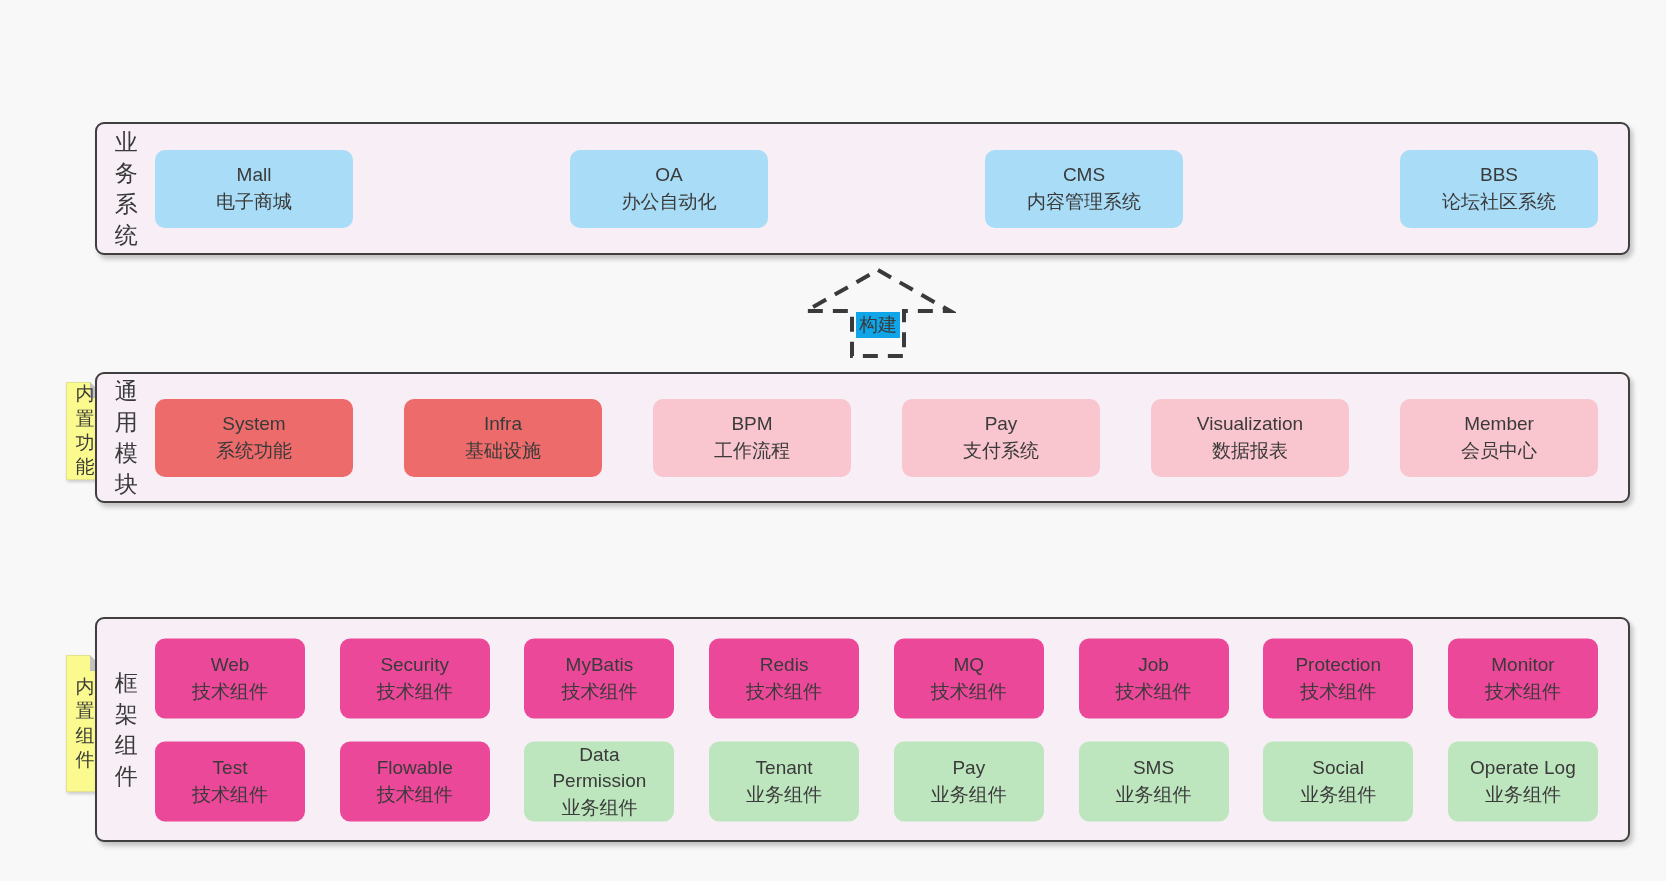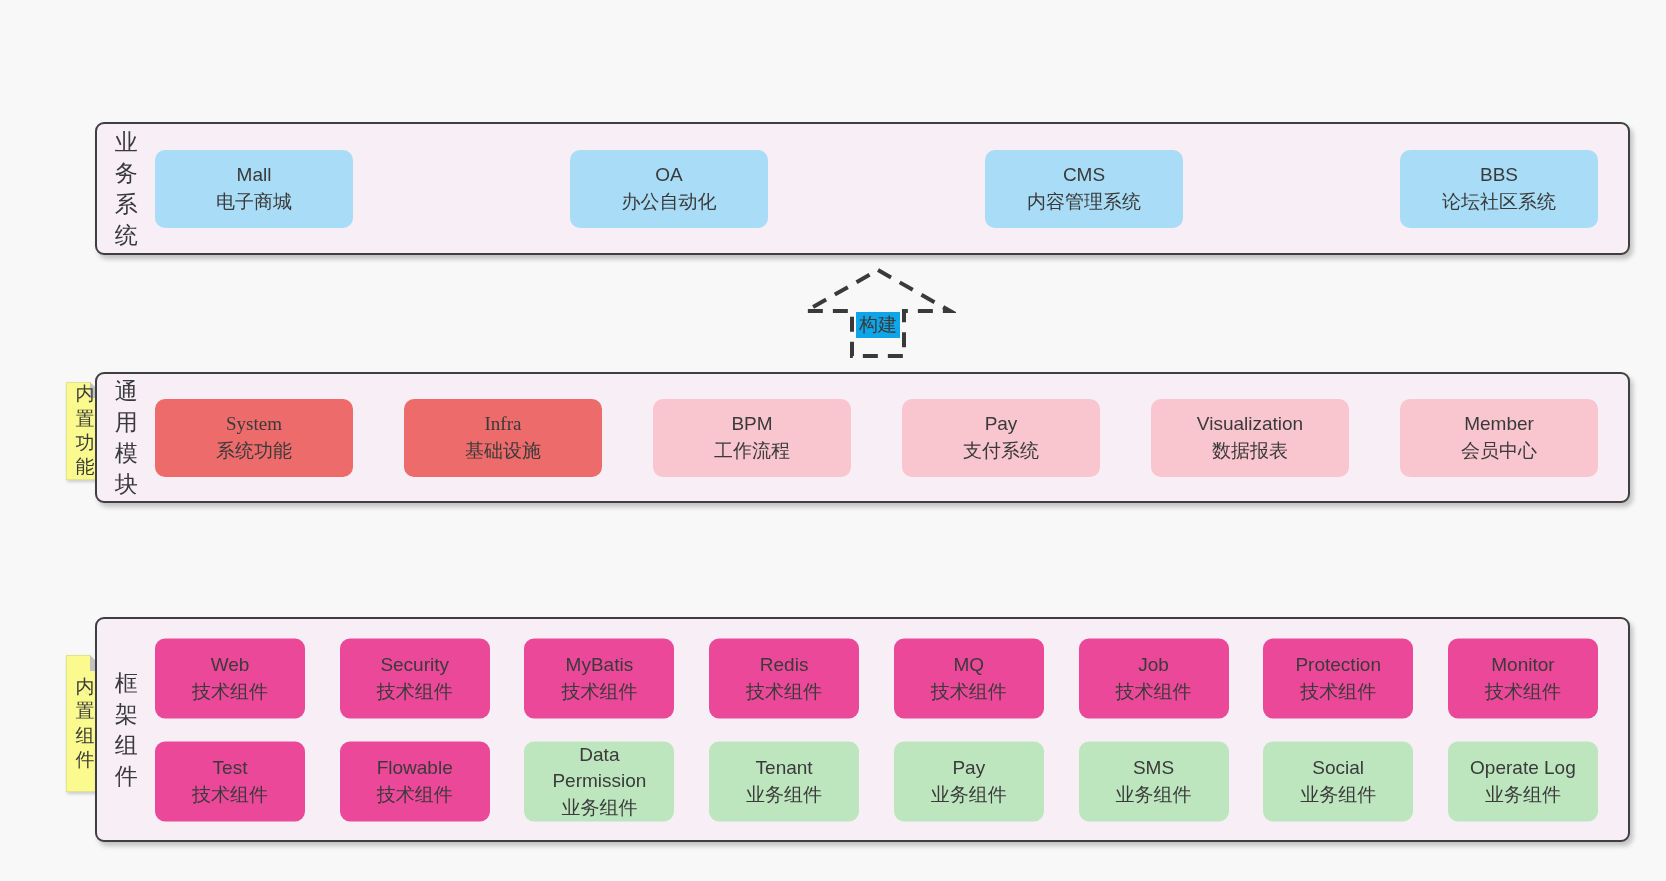--- a/index.html
+++ b/index.html
@@ -21,21 +21,21 @@
   .rowwrap{position:absolute;left:58px;right:30px;top:50%;transform:translateY(-50%);}
   .row{display:flex;justify-content:space-between;}
   .rows{display:flex;flex-direction:column;gap:23px;}
 
   .box{display:flex;flex-direction:column;justify-content:center;align-items:center;
        border-radius:10px;font-size:19px;line-height:1.4;text-align:center;
        padding:2px 8px;box-sizing:border-box;}
   .cols6 .box{width:198px;height:78px;}
   .cols8 .box{width:150px;height:80px;}
   .blue{background:#a9dcf6;}
-  .red{background:#ee6b6b;font-family:Liberation Serif, serif;}
+  .red{background:#ee6b6b;}
   .pink{background:#f9c5ce;}
   .green{background:#ec4899;}
   .lightgreen{background:#bde6be;}
 
   
   .sticky{position:absolute;left:66px;width:38px;background:#fafa8e;
           border:1px solid #e3e38d;box-shadow:1px 2px 3px rgba(0,0,0,0.18);
           display:flex;align-items:center;justify-content:center;z-index:1;}
   #sticky-functions{top:382px;height:96px;}
   #sticky-components{top:655px;height:135px;}

